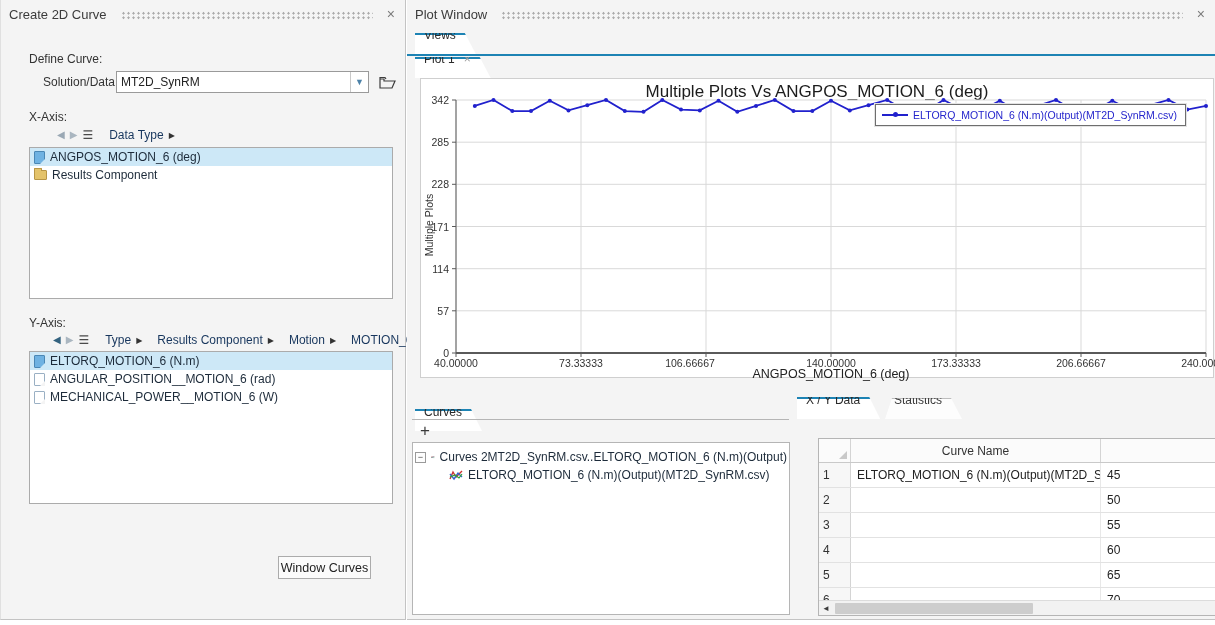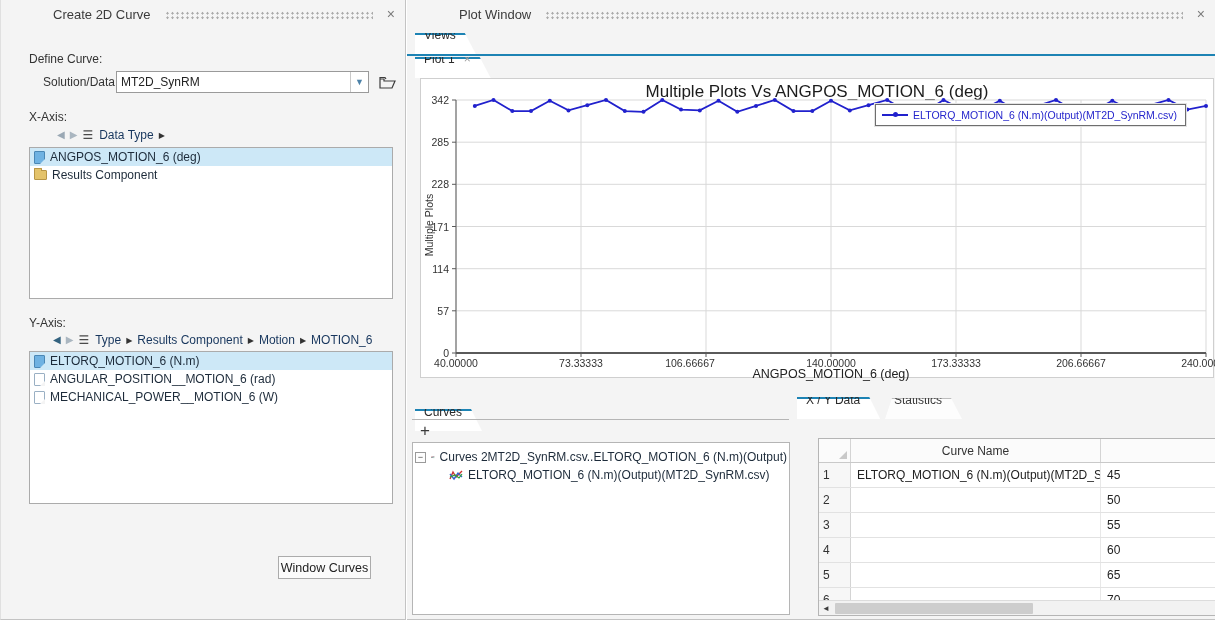--- a/index.html
+++ b/index.html
@@ -3,42 +3,42 @@
 <meta charset="utf-8">
 <style>
   * { margin:0; padding:0; box-sizing:border-box; }
   html,body { width:1215px; height:625px; font-family:"Liberation Sans", sans-serif; background:#fff; overflow:hidden; }
   .panel { position:absolute; top:0; background:#f4f4f4; height:620px; border-bottom:1px solid #c3c3c3; }
   #left-panel  { left:0; width:406px; border-right:1px solid #c3c3c3; border-left:1px solid #e0e0e0; }
   #right-panel { left:407px; width:808px; }
 
   
   .panel-header { position:absolute; left:0; top:0; right:0; height:28px; display:flex; align-items:center; padding:0 10px 0 8px; }
-  .panel-title { font-size:13px; color:#3b3b3b; white-space:nowrap;margin-left:44px; }
+  .panel-title { font-size:13px; color:#3b3b3b; white-space:nowrap; }
   .drag-dots { flex:1; height:9px; margin:2px 14px 0 14px;
     background-image:radial-gradient(circle,#ababab 1px, transparent 1.3px);
     background-size:5px 4.5px; }
   .close-x { color:#7a7a7a; font-size:14px; line-height:14px; cursor:pointer; }
 
   .lbl { position:absolute; font-size:12px; color:#333; }
 
   
   .combo { position:absolute; left:115px; top:71px; width:253px; height:22px; background:#fff; border:1px solid #9a9a9a; display:flex; }
   .combo-text { flex:1; font-size:12px; color:#222; padding:3px 4px; white-space:nowrap; overflow:hidden; }
   .combo-arrow { width:18px; border-left:1px solid #c9c9c9; display:flex; align-items:center; justify-content:center; color:#4d82a8; font-size:9px; }
   .folder-btn { position:absolute; left:375px; top:72px; width:22px; height:20px; display:flex; align-items:center; justify-content:center; cursor:pointer; }
 
   
   .crumbbar { position:absolute; display:flex; align-items:center; font-size:12px; color:#17365d; gap:5px; white-space:nowrap; }
   .nav-arrow { font-size:10px; line-height:10px; }
   .nav-back-dim { color:#9aa8b4; } .nav-fwd-dim { color:#aab6c0; }
   .nav-back-on { color:#33627f; }
   .filter-ic { font-size:12px; color:#4a4a4a; margin-right:1px; }
   .crumb-sep { font-size:8px; color:#333; }
-  .crumb-item { color:#17365d; cursor:pointer; }
+  .crumb-item { color:#17365d; cursor:pointer;margin-left:10px; }
 
   
   .listbox { position:absolute; background:#fff; border:1px solid #ababab; overflow:hidden; }
   .list-item { display:flex; align-items:center; gap:5px; height:18px; padding-left:4px; font-size:12px; color:#1d2b3a; cursor:pointer; }
   .list-item.sel { background:#cde8f7; }
   .icon-page { width:11px; height:13px; flex:0 0 11px; border:1px solid #9ab0c4; background:#fff; position:relative; border-radius:1px; }
   .icon-page.blue { background:#6fb2e2; border-color:#4a87b5; }
   .icon-page::after { content:''; position:absolute; right:-1px; bottom:-1px; width:0; height:0;
     border-left:5px solid transparent; border-bottom:5px solid #f4f4f4; }
   .list-item.sel .icon-page::after { border-bottom-color:#cde8f7; }

